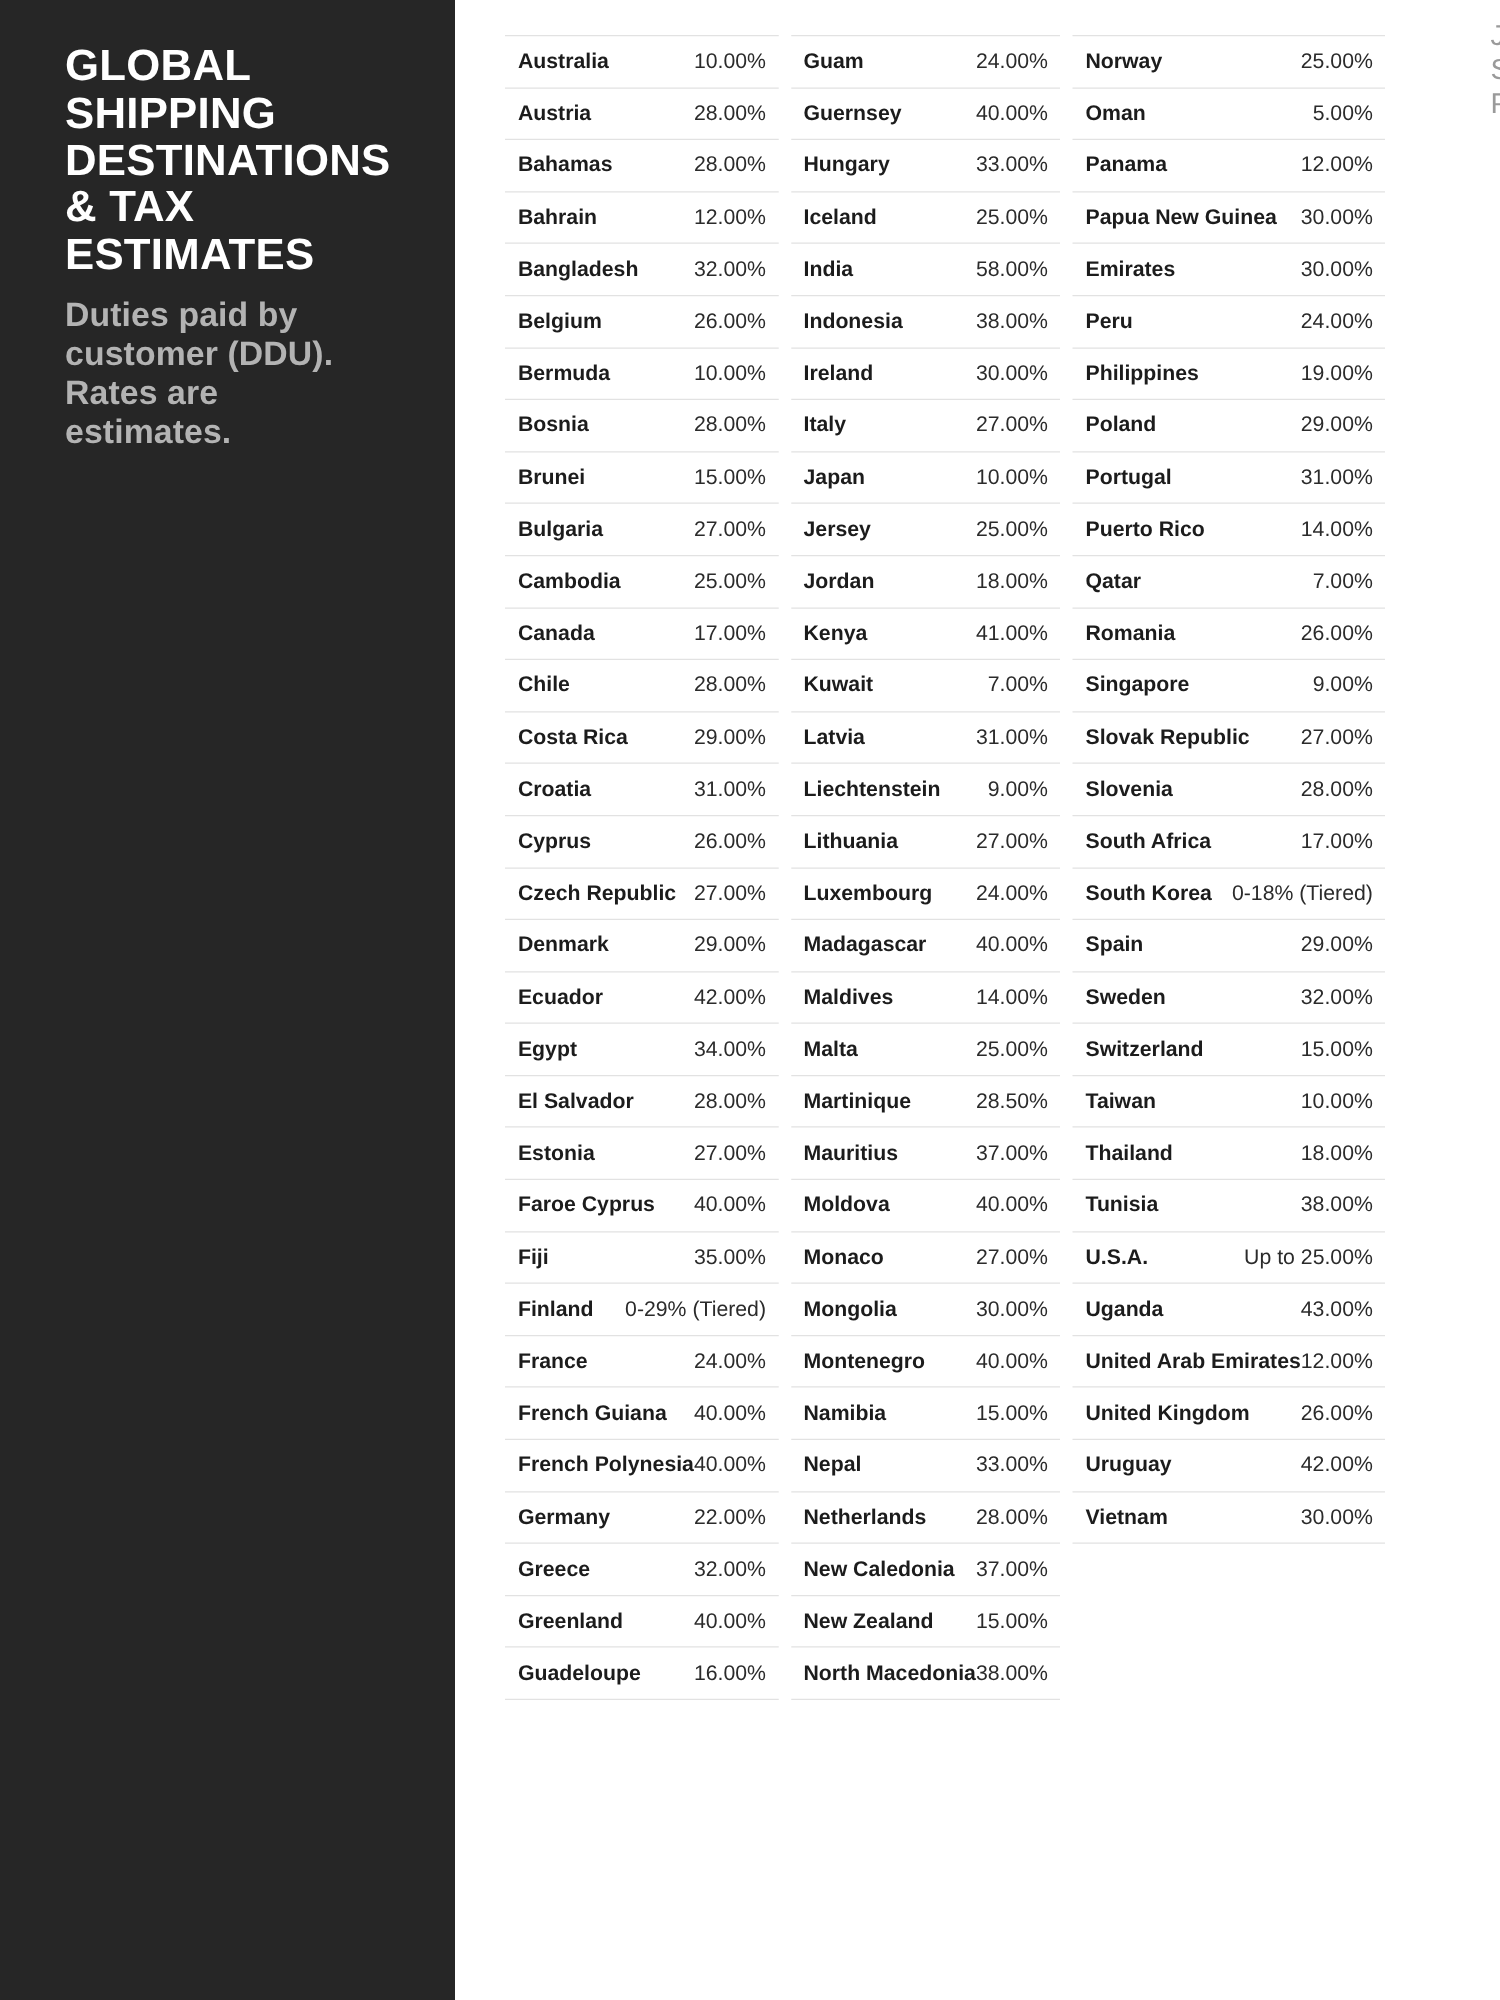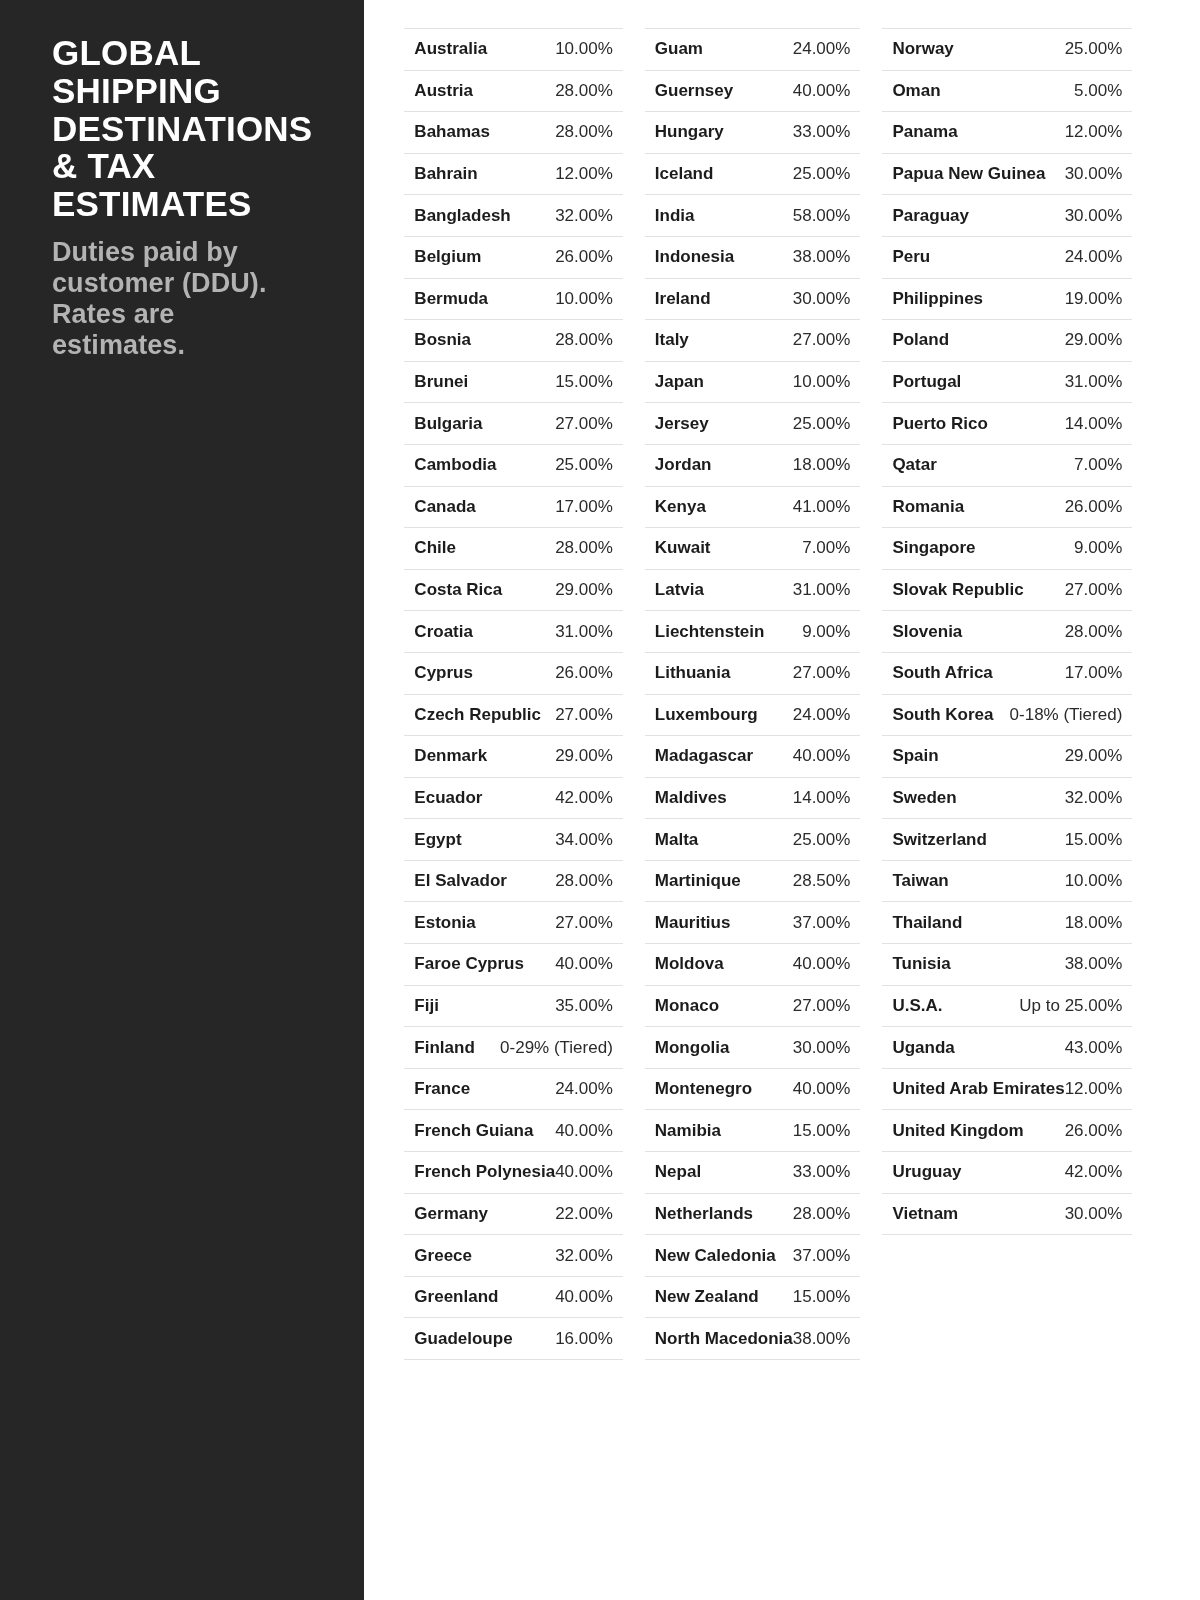--- a/index.html
+++ b/index.html
@@ -38,21 +38,21 @@
     margin-top: 14px;
     font-size: 27px;
     font-weight: bold;
     color: #b3b3b3;
     letter-spacing: 0.1px;
   }
   .content {
     flex: 1;
     padding: 28px 40px 0 40px;
     display: flex;
-    gap: 22px;
+    gap: 10px;
     align-items: flex-start;
   }
   .col {
     flex: 1 1 0;
   }
   .row {
     display: flex;
     justify-content: space-between;
     align-items: baseline;
     padding: 10.3px 10px 10.3px 10px;
@@ -378,21 +378,21 @@
         </div>
         <div class="row">
           <span class="name">Panama</span>
           <span class="rate">12.00%</span>
         </div>
         <div class="row">
           <span class="name">Papua New Guinea</span>
           <span class="rate">30.00%</span>
         </div>
         <div class="row">
-          <span class="name">Paraguay</span>
+          <span class="name">Emirates</span>
           <span class="rate">30.00%</span>
         </div>
         <div class="row">
           <span class="name">Peru</span>
           <span class="rate">24.00%</span>
         </div>
         <div class="row">
           <span class="name">Philippines</span>
           <span class="rate">19.00%</span>
         </div>

